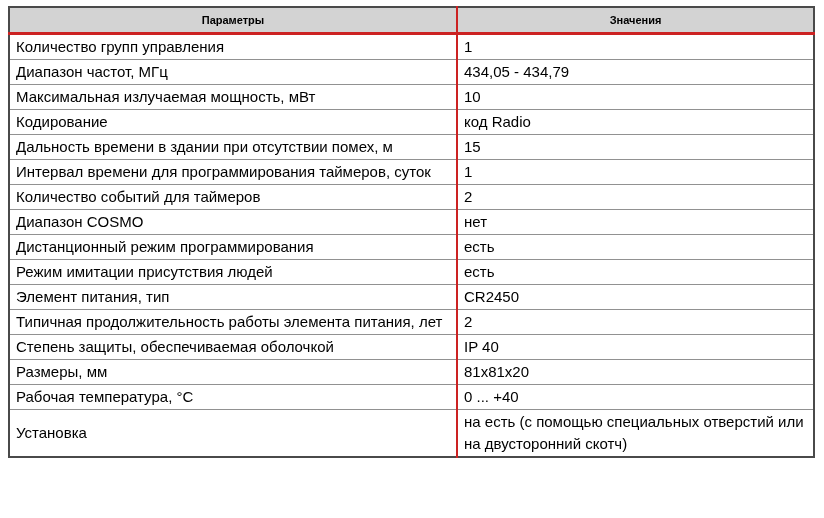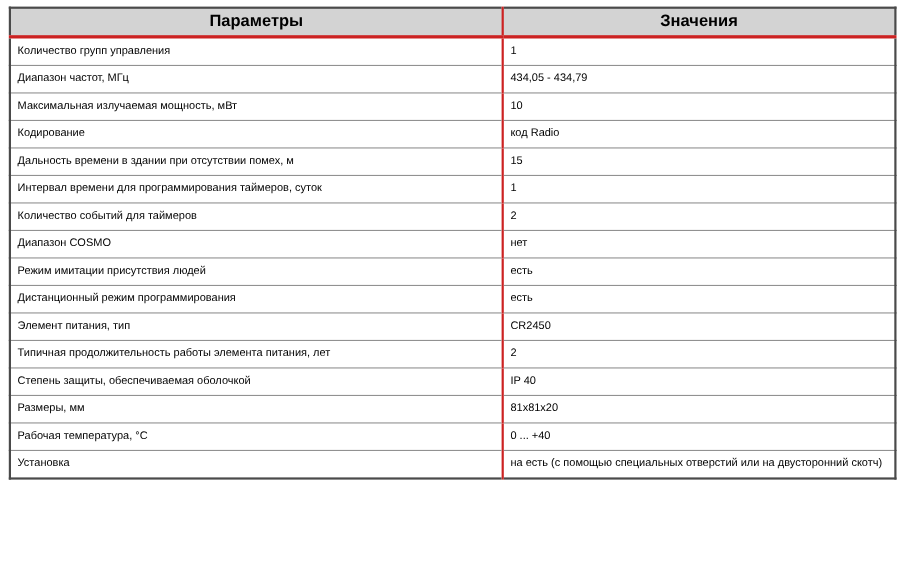--- a/index.html
+++ b/index.html
@@ -22,31 +22,31 @@
   table.spec{
     border-collapse:collapse;
     table-layout:fixed;
     width:807px;
     border:2px solid var(--outer-border);
   }
   col.c-param{width:448px;}
   col.c-value{width:357px;}
   th{
     background:var(--header-bg);
-    font-size:15px;
+    font-size:11px;
     font-weight:bold;
     text-align:center;
     height:26px;
     padding:2px 4px;
     border-bottom:3px solid var(--accent-red);
     color:var(--text);
   }
   th.h-param{border-right:2px solid var(--accent-red);}
   td{
-    font-size:10px;
+    font-size:15px;
     line-height:22px;
     height:25px;
     padding:1px 4px 1px 6px;
     border-bottom:1px solid var(--row-line);
     vertical-align:middle;
     color:var(--text);
     overflow:hidden;
   }
   td.param{border-right:2px solid var(--accent-red);}
   tbody tr:last-child td{border-bottom:none;}
@@ -93,25 +93,25 @@
         </tr>
         <tr>
           <td class="param">Количество событий для таймеров</td>
           <td class="value">2</td>
         </tr>
         <tr>
           <td class="param">Диапазон COSMO</td>
           <td class="value">нет</td>
         </tr>
         <tr>
-          <td class="param">Режим имитации присутствия людей</td>
+          <td class="param">Дистанционный режим программирования</td>
           <td class="value">есть</td>
         </tr>
         <tr>
-          <td class="param">Дистанционный режим программирования</td>
+          <td class="param">Режим имитации присутствия людей</td>
           <td class="value">есть</td>
         </tr>
         <tr>
           <td class="param">Элемент питания, тип</td>
           <td class="value">CR2450</td>
         </tr>
         <tr>
           <td class="param">Типичная продолжительность работы элемента питания, лет</td>
           <td class="value">2</td>
         </tr>

